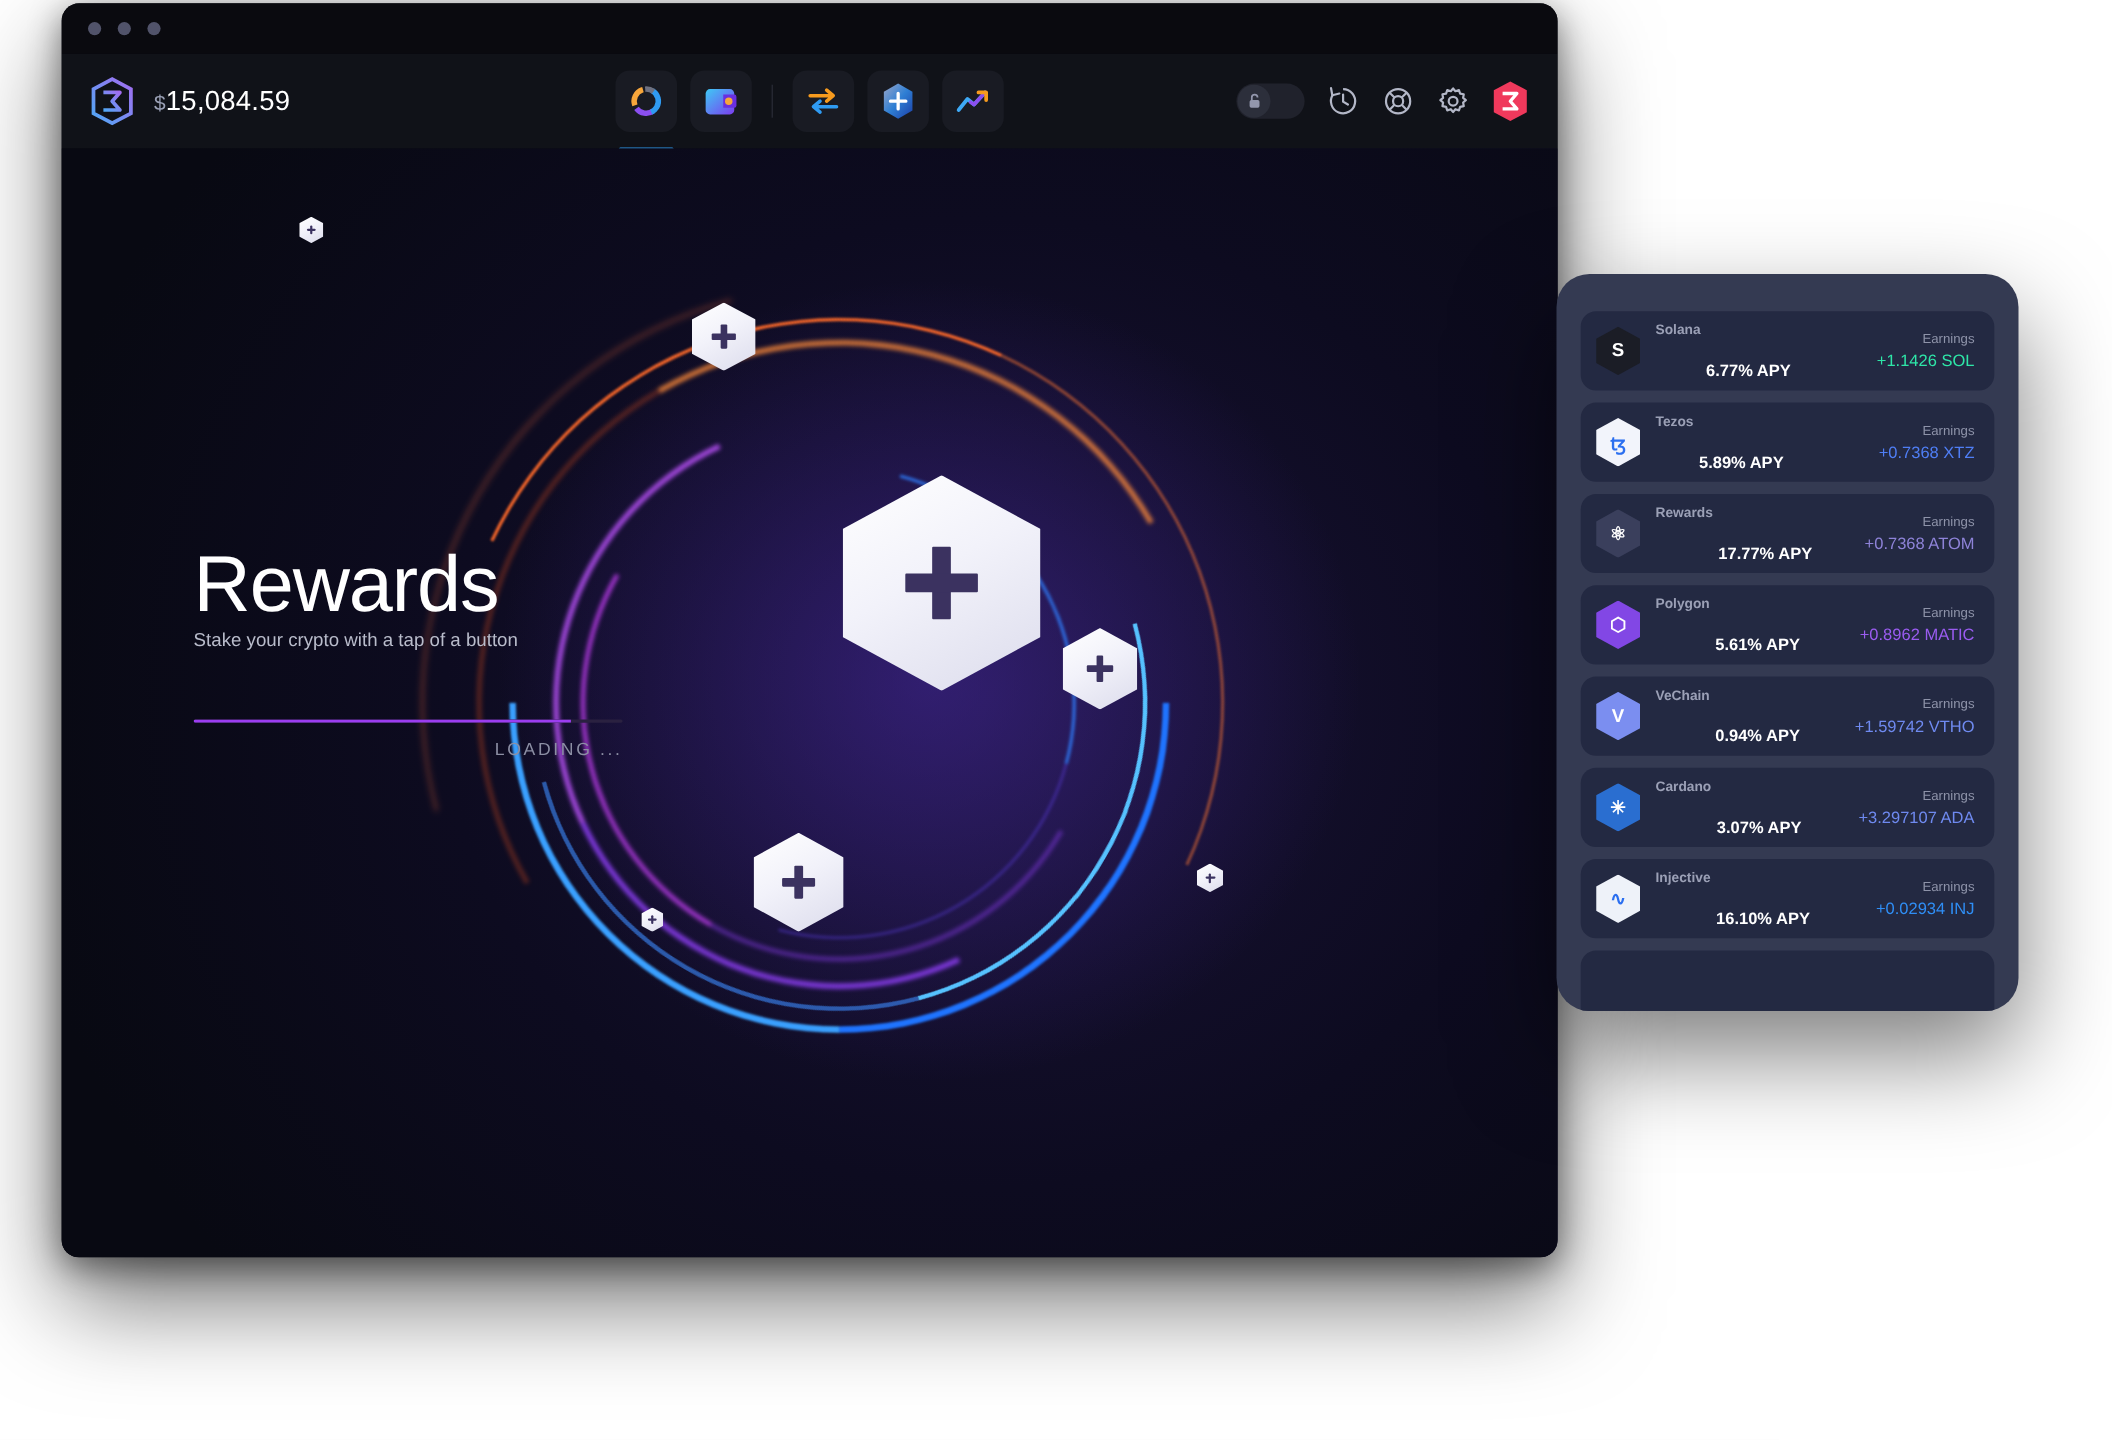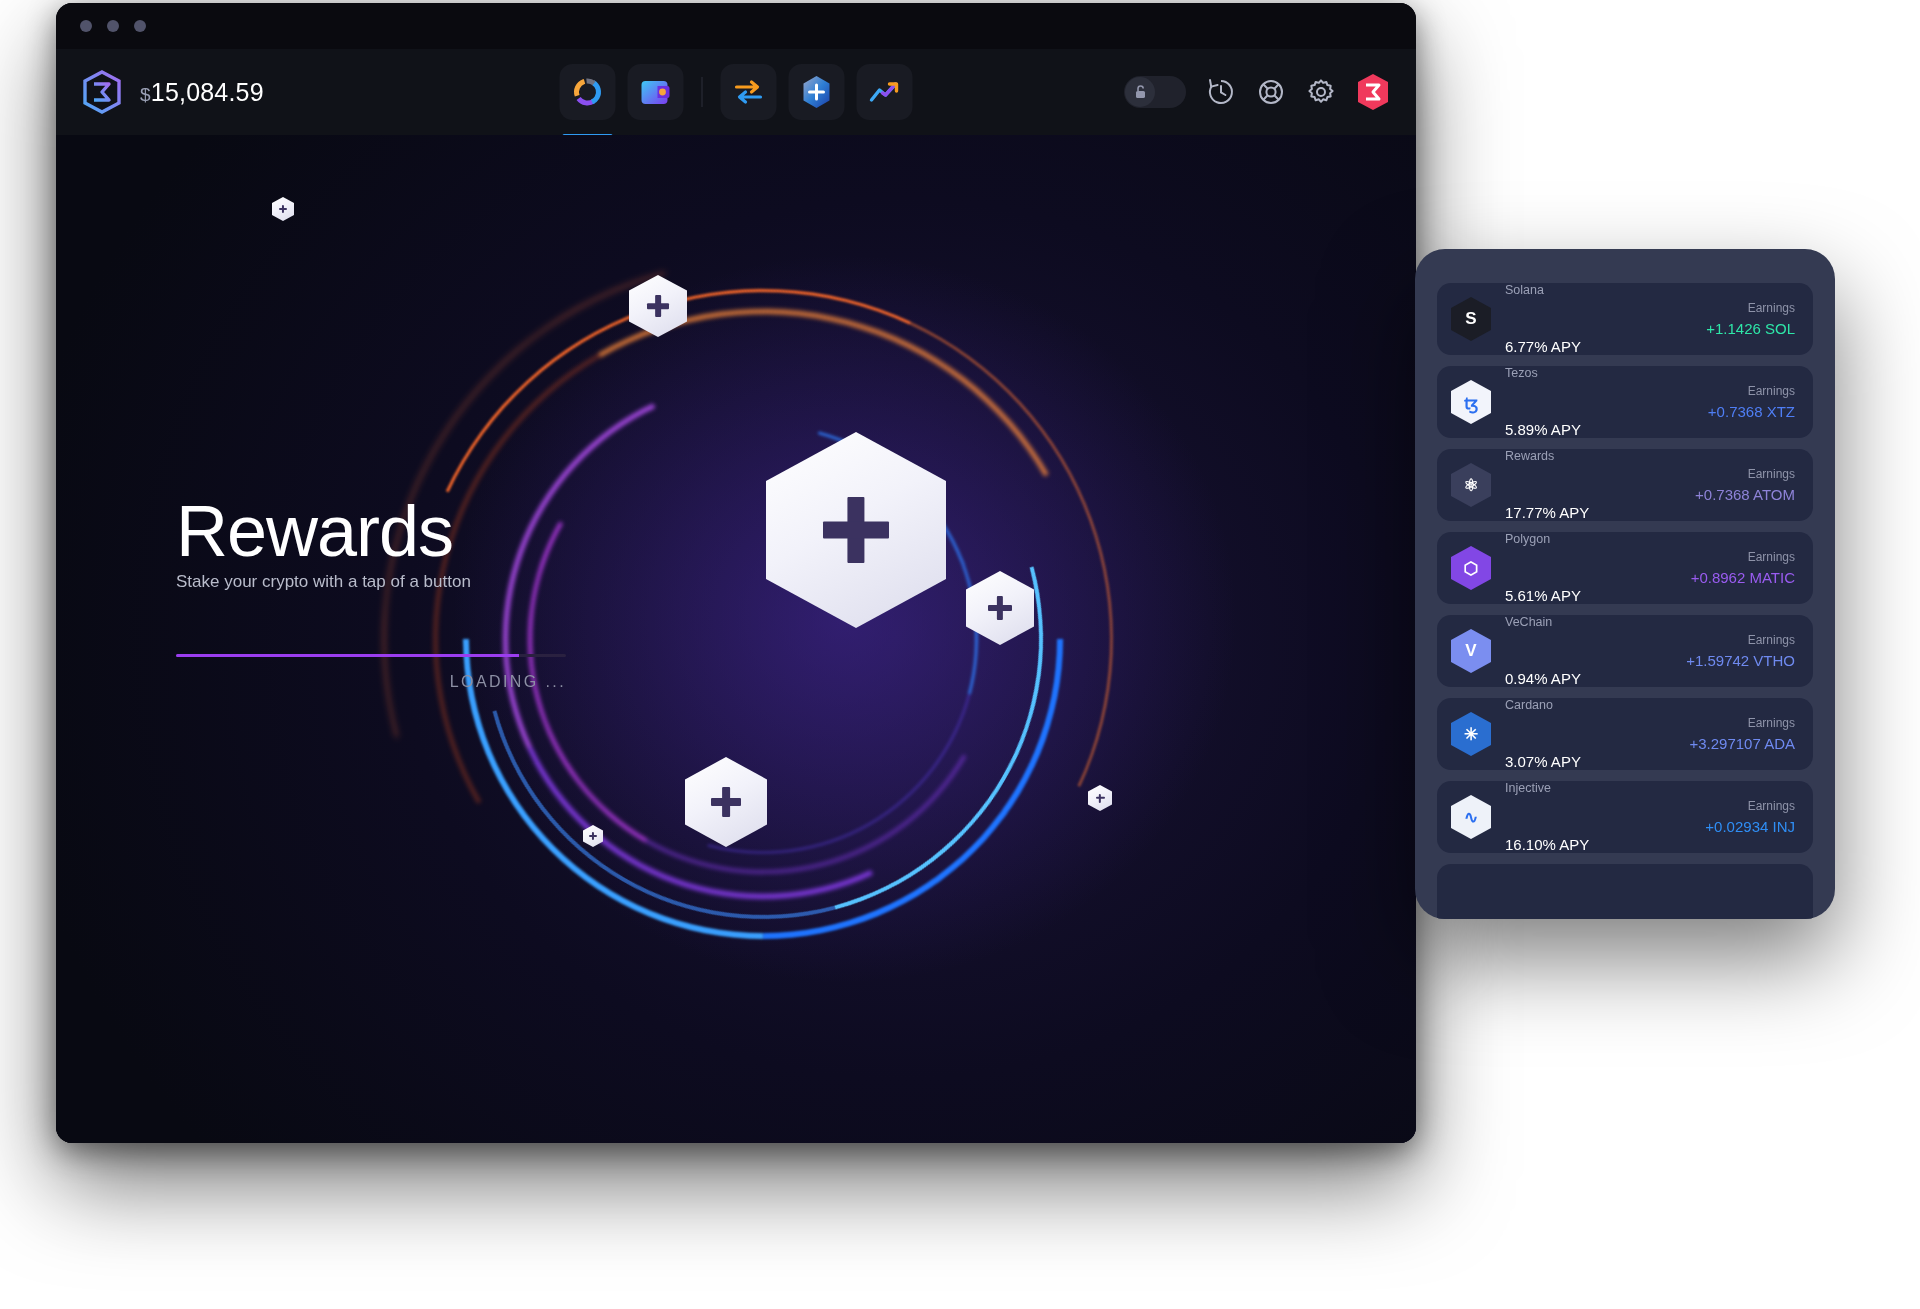--- a/index.html
+++ b/index.html
@@ -125,21 +125,21 @@
   .stake-row {
     height: 72px; background: #232942; border-radius: 14px;
     display: flex; align-items: center; padding: 0 18px 0 14px; cursor: pointer;
   }
   .coin-ico {
     width: 40px; height: 44px; flex: none; margin-right: 14px;
     clip-path: polygon(50% 0%,100% 25%,100% 75%,50% 100%,0% 75%,0% 25%);
     display: flex; align-items: center; justify-content: center;
     font-weight: bold; color: #fff;
   }
-  .row-left { display: flex; flex-direction: column; gap: 5px; }
+  .row-left { display: flex; flex-direction: row; gap: 5px; font-weight: bold; }
   .coin-name { color: #9ba0b6; font-size: 12.5px; }
   .coin-apy { color: #fff; font-size: 15px; margin-top: 36px; }
   .row-right { margin-left: auto; text-align: right; display: flex; flex-direction: column; gap: 5px; }
   .earn-label { color: #8e93a9; font-size: 12px; }
   .earn-val { font-size: 15px; }
 </style>
 </head>
 <body>
 
 <div class="stage">

